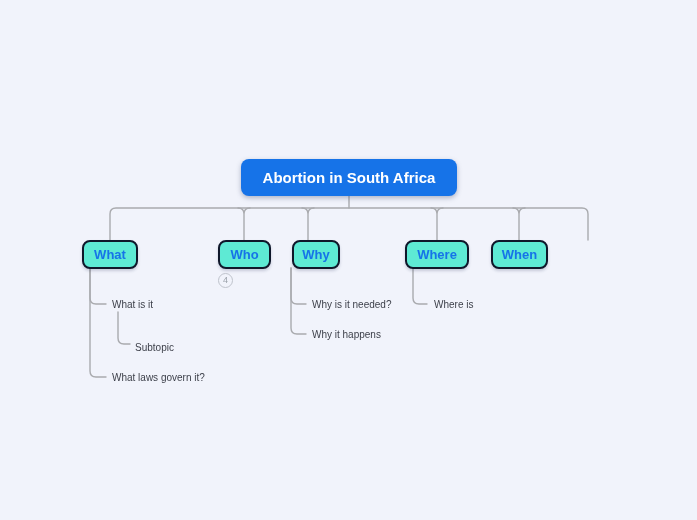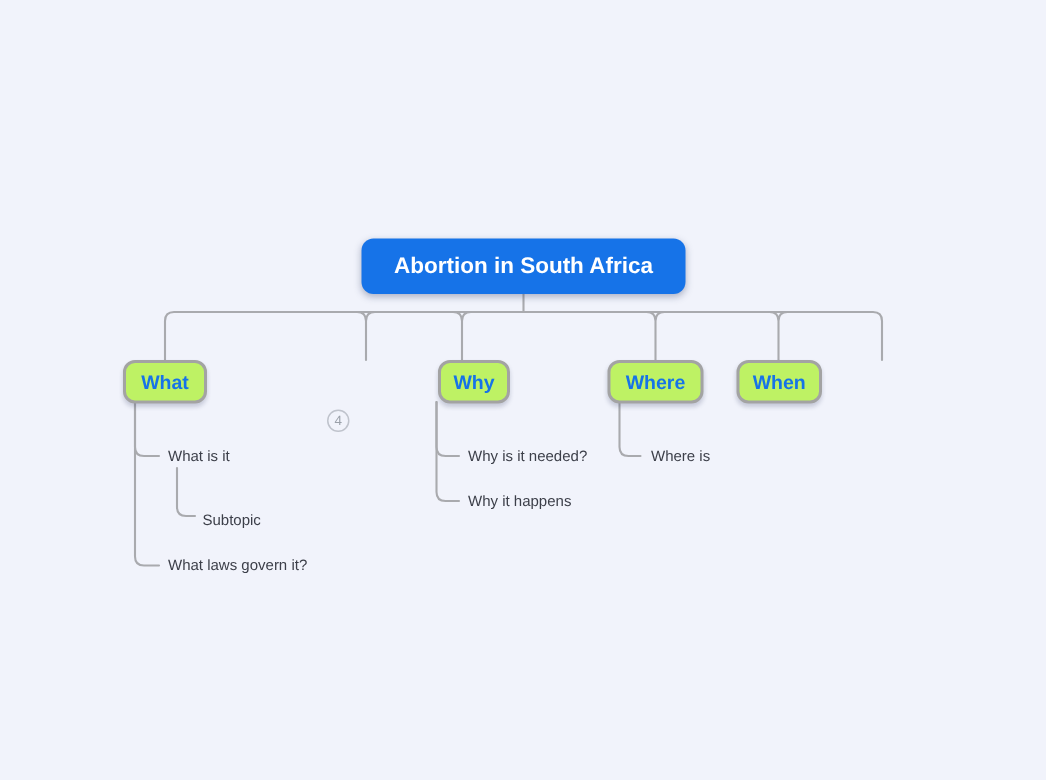--- a/index.html
+++ b/index.html
@@ -37,22 +37,22 @@
     width: 216px; height: 37px;
     background: #1673e8;
     color: #ffffff;
     font-size: 15px;
     font-weight: bold;
     box-shadow: 0 2px 5px rgba(50, 60, 100, 0.35);
   }
   .node-child {
     height: 29px;
     top: 229px;
-    background: #bef264;
-    border: 2px solid #a3a3a3;
+    background: #5eead4;
+    border: 2px solid #0f172a;
     color: #1673e8;
     font-size: 13px;
     font-weight: bold;
     box-shadow: 0 2px 3px rgba(50, 60, 100, 0.22);
   }
   .node-what  { left: 82px;  width: 56px; }
   .node-who   { left: 218px; width: 53px; }
   .node-why   { left: 292px; width: 48px; text-align: right; }
   .node-where { left: 405px; width: 64px; }
   .node-when  { left: 491px; width: 57px; }
@@ -107,20 +107,21 @@
 
     <path d="M291,257 V287 Q291,293 297,293 H306"></path>
     <path d="M291,257 V317 Q291,323 297,323 H306"></path>
 
     <path d="M413,257 V287 Q413,293 419,293 H427"></path>
   </svg>
 
   <div class="node node-root">Abortion in South Africa</div>
 
   <div class="node node-child node-what">What</div>
+  <div class="node node-child node-who">Who</div>
   <div class="node node-child node-why">Why</div>
   <div class="node node-child node-where">Where</div>
   <div class="node node-child node-when">When</div>
 
   <div class="collapse-badge">4</div>
 
   <div class="sub-label lbl-what-is-it">What is it</div>
   <div class="sub-label lbl-subtopic">Subtopic</div>
   <div class="sub-label lbl-what-laws">What laws govern it?</div>
   <div class="sub-label lbl-why-needed">Why is it needed?</div>

